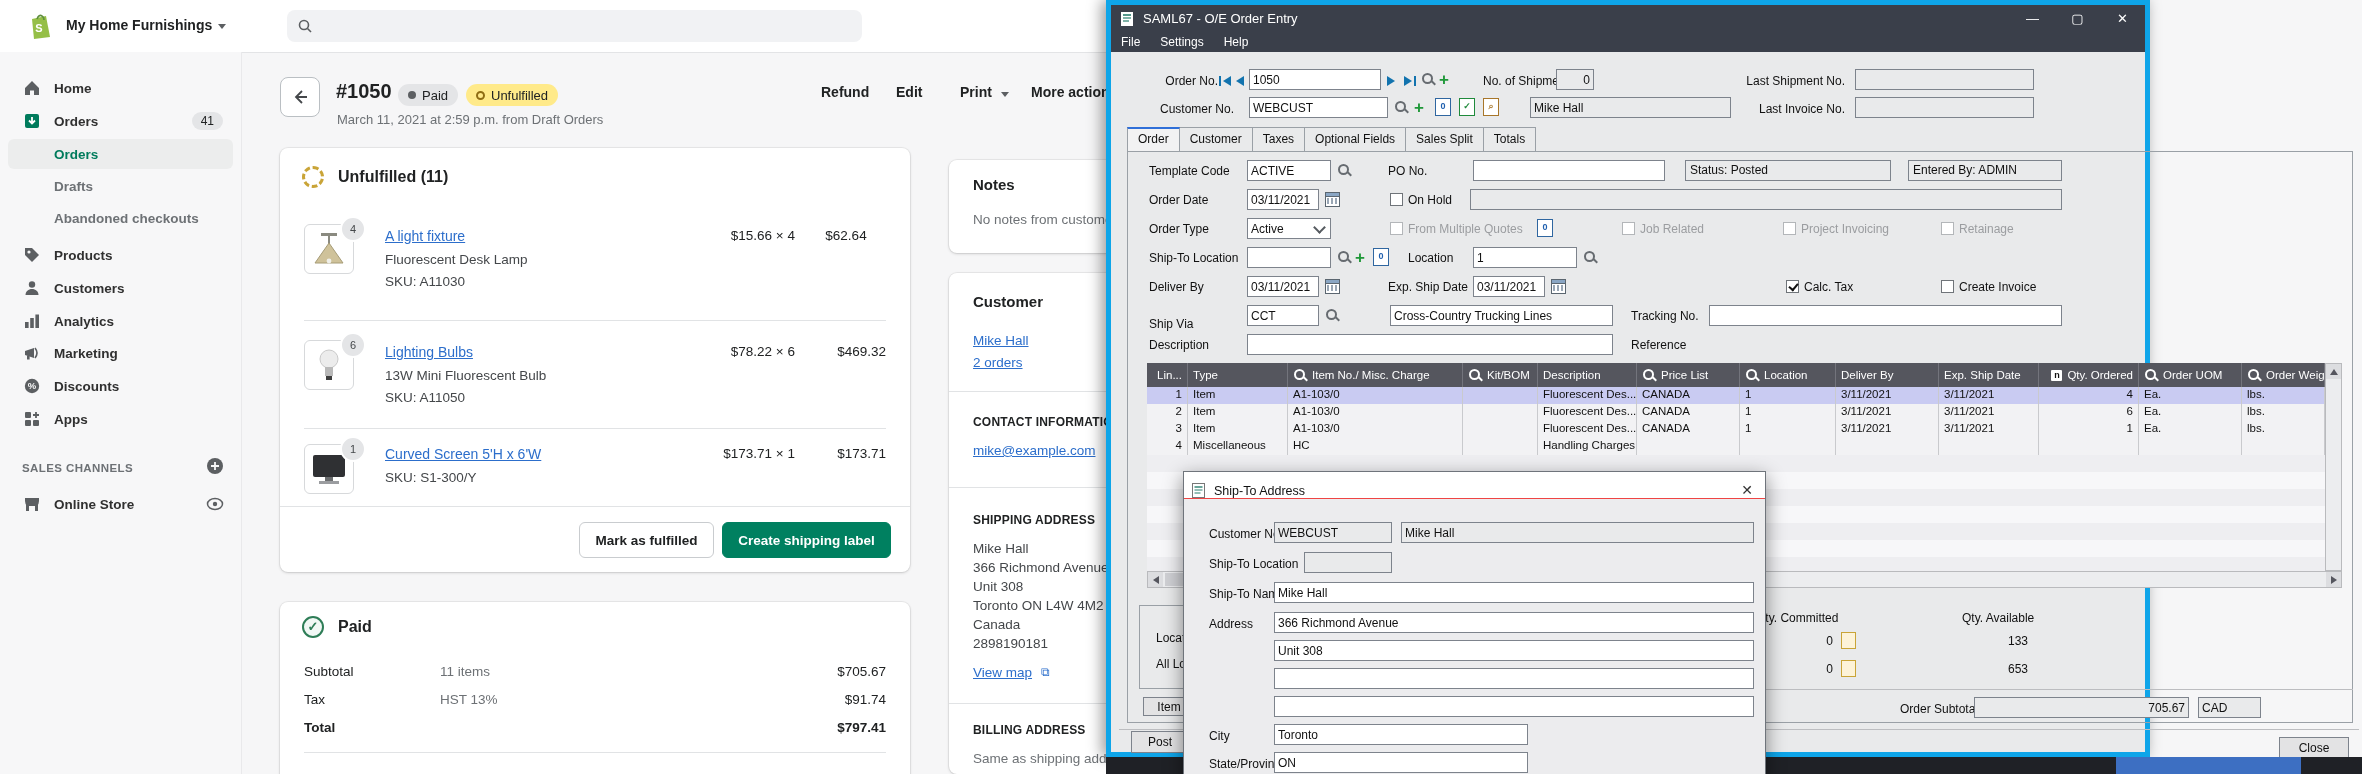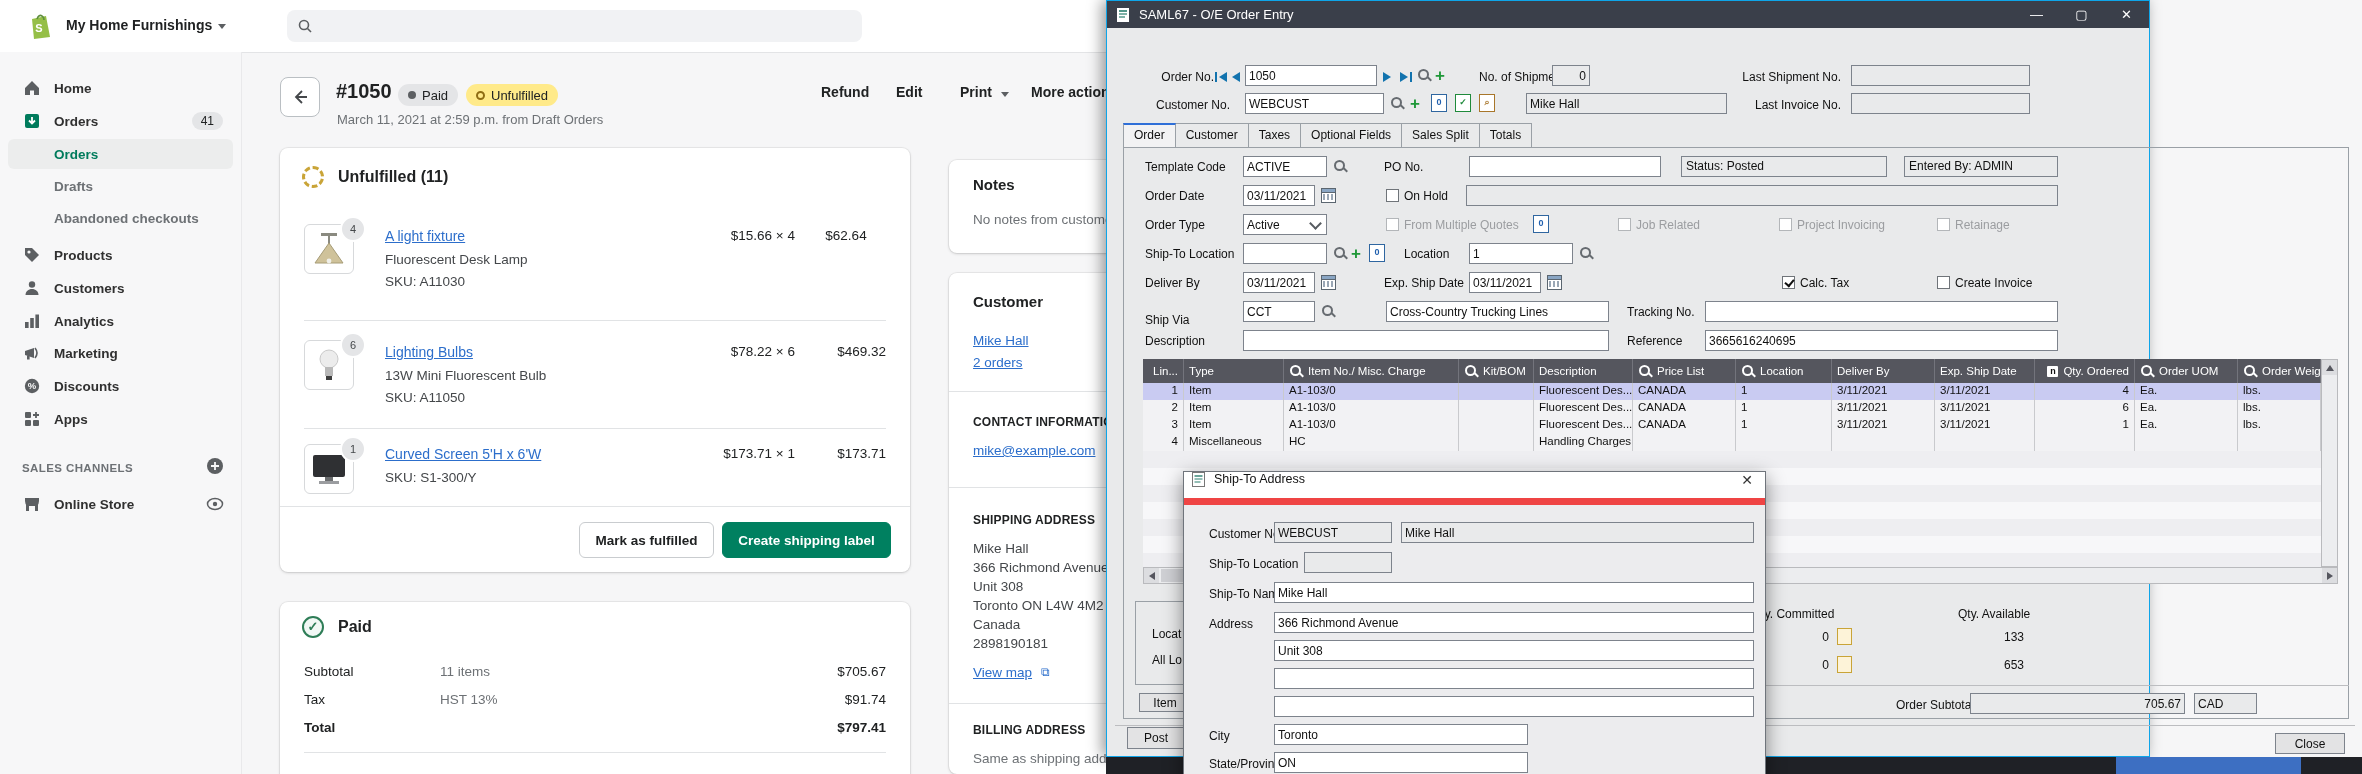--- a/index.html
+++ b/index.html
@@ -22,21 +22,21 @@
   .lnk{color:#2c6ecb;text-decoration:underline;cursor:pointer}
   .pill{position:absolute;height:22px;border-radius:11px;display:flex;align-items:center;font-size:13px;color:#202223;padding:0 10px}
   .ghostbtn{font-size:14px;font-weight:bold;color:#202223;cursor:pointer}
   .divl{position:absolute;height:1px;background:#e1e3e5}
   .thumb{position:absolute;width:50px;height:50px;border:1px solid #d7d9db;border-radius:6px;background:#fff;box-sizing:border-box}
   .qbadge{position:absolute;width:22px;height:22px;border-radius:50%;background:#e4e5e7;border:2px solid #fff;font-size:11px;color:#45484b;display:flex;align-items:center;justify-content:center}
   .h2s{font-size:16px;font-weight:bold;color:#202223}
   .subhead{font-size:12px;font-weight:bold;color:#202223;letter-spacing:.2px}
   .graytxt{color:#6d7175}
   
-  .oewin{position:absolute;left:1106px;top:0;width:1044px;height:757px;background:#e9eaeb;border:1px solid #0ea5e9;
+  .oewin{position:absolute;left:1106px;top:0;width:1044px;height:757px;background:#e9eaeb;border:5px solid #0ea5e9;
          box-sizing:border-box;box-shadow:-4px 0 14px rgba(0,0,0,.4);z-index:5;font-size:12px;color:#111}
   .titlebar{position:absolute;left:0;top:0;width:100%;height:27px;background:#3a3f4a;color:#fff;display:flex;align-items:center}
   .menubar{position:absolute;left:0;top:27px;width:100%;height:20px;background:#3a3f4a;color:#fff;display:flex;align-items:center;font-size:12px}
   .menubar span{padding:0 10px;cursor:pointer}
   .lbl{position:absolute;font-size:12px;color:#111;white-space:nowrap}
   .lbl.r{text-align:right}
   .dis{color:#9b9da0}
   .inp{position:absolute;border:1px solid #7d838c;background:#fff;font:12px "Liberation Sans",sans-serif;color:#111;
        padding:0 3px;box-sizing:border-box;height:21px;outline:none}
   .inp.r{text-align:right}
@@ -81,21 +81,21 @@
   .scrbtn{position:absolute;width:15px;height:15px;background:#dcdde0;display:flex;align-items:center;justify-content:center}
   .trs{width:0;height:0}
   .winbtn{width:45px;height:27px;display:flex;align-items:center;justify-content:center;color:#fff;font-size:13px;cursor:pointer}
   .pushbtn{position:absolute;background:#e3e3e4;border:1px solid #7d838c;box-sizing:border-box;font-size:12px;color:#111;
            display:flex;align-items:center;justify-content:center;cursor:pointer}
   .grpbox{position:absolute;border:1px solid #9aa0a6;box-sizing:border-box}
   .sepln{position:absolute;height:1px;background:#bcbdc0}
   
   .dlg{position:absolute;left:1183px;top:471px;width:583px;height:310px;background:#ececee;border:1px solid #6f747b;
        box-sizing:border-box;box-shadow:0 6px 18px rgba(0,0,0,.45);z-index:10;font-size:12px}
-  .dlg-title{position:absolute;left:0;top:0;width:100%;height:26px;background:#fff;border-bottom:7px solid #ef4444;display:flex;align-items:flex-start}
+  .dlg-title{position:absolute;left:0;top:0;width:100%;height:26px;background:#fff;border-bottom:1px solid #ef4444;display:flex;align-items:flex-end}
   .taskbar{position:absolute;left:1106px;top:757px;width:1256px;height:17px;background:#1f2126;z-index:6}
 </style>
 </head>
 <body>
 
 <div id="root">
 
   <div class="mainbg"></div>
 
   <div class="topbar">
@@ -331,20 +331,25 @@
           <line x1="3" y1="4" x2="11" y2="4" stroke="#2a7f6f" stroke-width="1.6"></line>
           <line x1="3" y1="7" x2="11" y2="7" stroke="#2a7f6f" stroke-width="1.2"></line>
           <line x1="3" y1="10" x2="9" y2="10" stroke="#2a7f6f" stroke-width="1.2"></line>
         </svg>
       <span style="margin-left:9px;font-size:13px">SAML67 - O/E Order Entry</span>
       <div style="margin-left:auto;display:flex">
         <div class="winbtn">—</div>
         <div class="winbtn">▢</div>
         <div class="winbtn">✕</div>
       </div>
+    </div>
+    <div class="menubar">
+      <span>File</span>
+      <span>Settings</span>
+      <span>Help</span>
     </div>
 
     <span class="lbl r" style="left:47px;top:69px;width:60px">Order No.</span>
     <div class="navbtn" style="left:108px;top:68px">
         <span class="vbar"></span>
         <span class="tri l"></span>
       </div>
     <div class="navbtn" style="left:125px;top:68px">
         <span class="tri l"></span>
       </div>
@@ -435,21 +440,20 @@
     <span class="lbl" style="left:38px;top:312px">Ship Via</span>
     <input class="inp" style="left: 136px; top: 300px; width: 72px;" value="CCT">
     <span class="mag" style="left:214px;top:303px"></span>
     <input class="inp" style="left: 279px; top: 300px; width: 223px;" value="Cross-Country Trucking Lines">
     <span class="lbl" style="left:520px;top:304px">Tracking No.</span>
     <input class="inp" style="left: 598px; top: 300px; width: 353px;" value="">
 
     <span class="lbl" style="left:38px;top:333px">Description</span>
     <input class="inp" style="left: 136px; top: 329px; width: 366px;" value="">
     <span class="lbl" style="left:520px;top:333px">Reference</span>
-    <input class="inp" style="left: 598px; top: 329px; width: 353px;" value="3665616240695">
 
     <div id="oet">
       <div id="oet-head">
           <div class="oeth r" style="width: 41px;">
             <span>Lin...</span>
           </div>
           <div class="oeth" style="width: 100px;">
             <span>Type</span>
           </div>
           <div class="oeth" style="width: 175px;">

